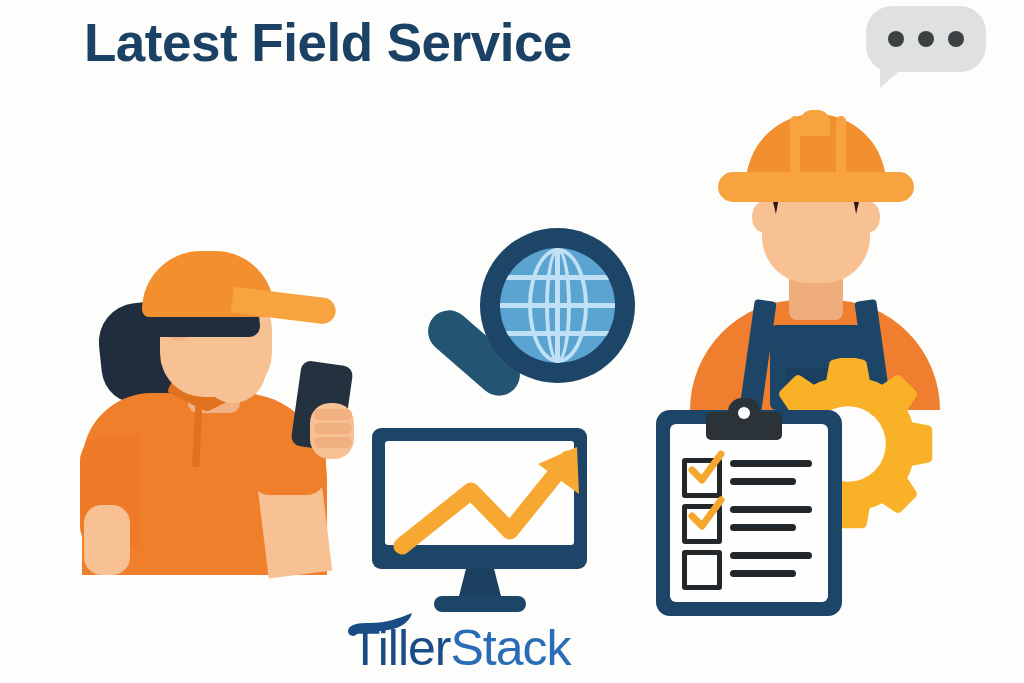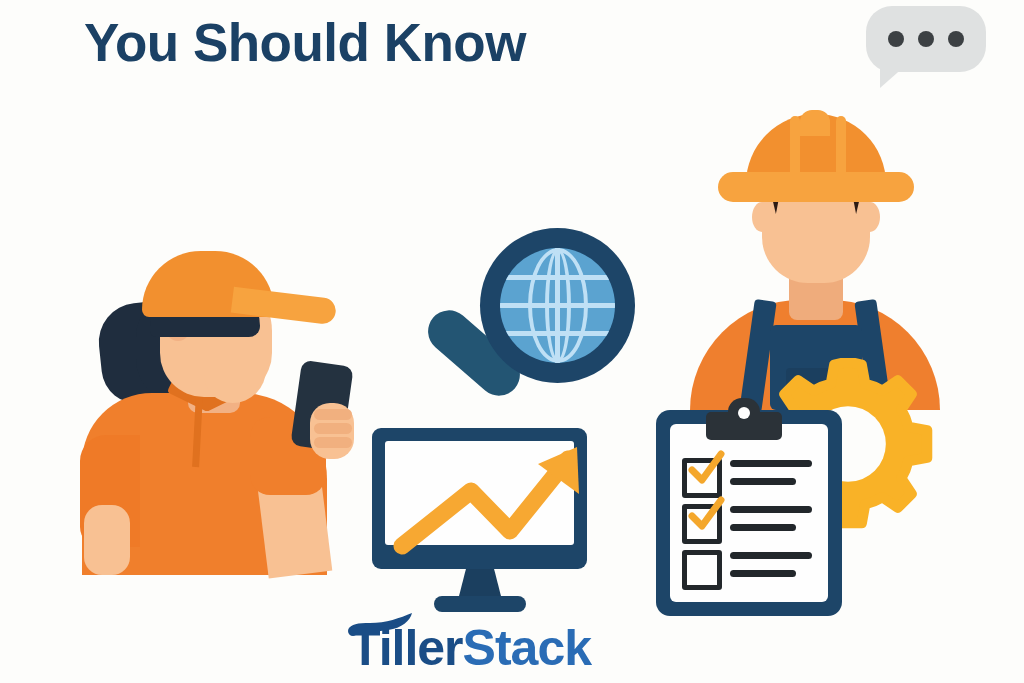--- a/index.html
+++ b/index.html
@@ -230,32 +230,32 @@
   #clip .tick{position:absolute;left:4px;top:-6px;width:40px;height:40px;}
   #clip .line{position:absolute;left:48px;height:7px;background:#22272b;border-radius:4px;}
   #clip .l1{top:4px;width:82px;}
   #clip .l2{top:22px;width:66px;}
 
   
   #logo{position:absolute;left:348px;top:612px;width:330px;height:66px;}
   #logo .mark{position:absolute;left:0px;top:0px;width:70px;height:28px;}
   #logo .word{
     position:absolute;left:2px;top:10px;
-    font-size:50px;font-weight:bold;letter-spacing:-1px;line-height:52px;white-space:nowrap;
+    font-size:50px;font-weight:normal;letter-spacing:-1px;line-height:52px;white-space:nowrap;
   }
   #logo .t1{color:#1a4d86;}
   #logo .t2{color:#2a6cb5;}
 </style>
 </head>
 <body>
 
 <div id="stage">
 
   <div id="headline">
-    <span class="ln">You Should Know</span>
+    <span class="ln">Latest Field Service</span>
   </div>
 
   <div id="chat">
     <div class="tail"></div>
     <div class="bub"></div>
     <div class="dot d1"></div>
     <div class="dot d2"></div>
     <div class="dot d3"></div>
   </div>
 

